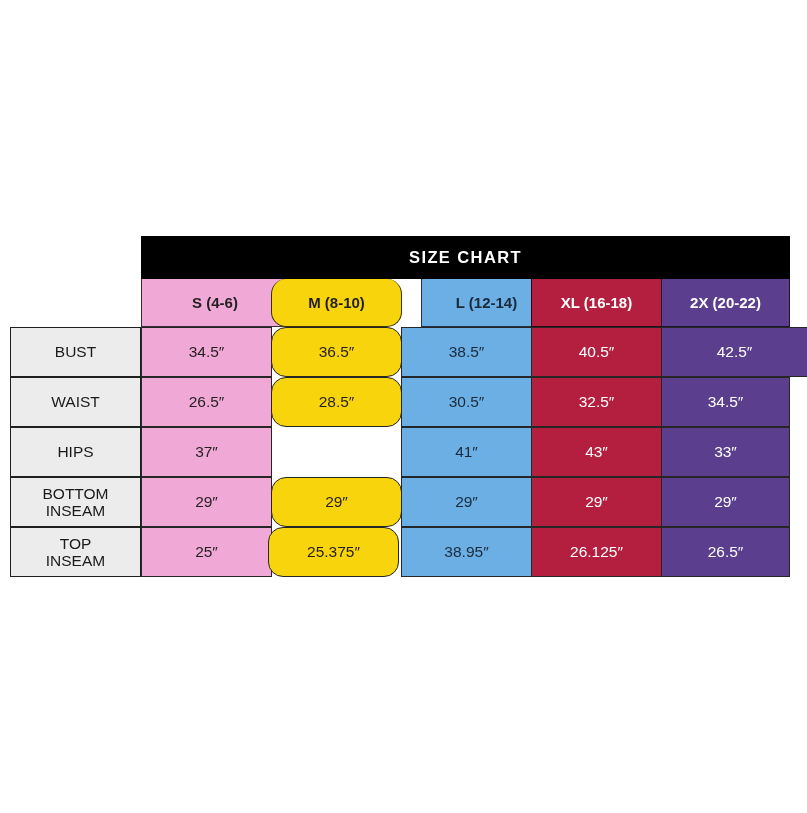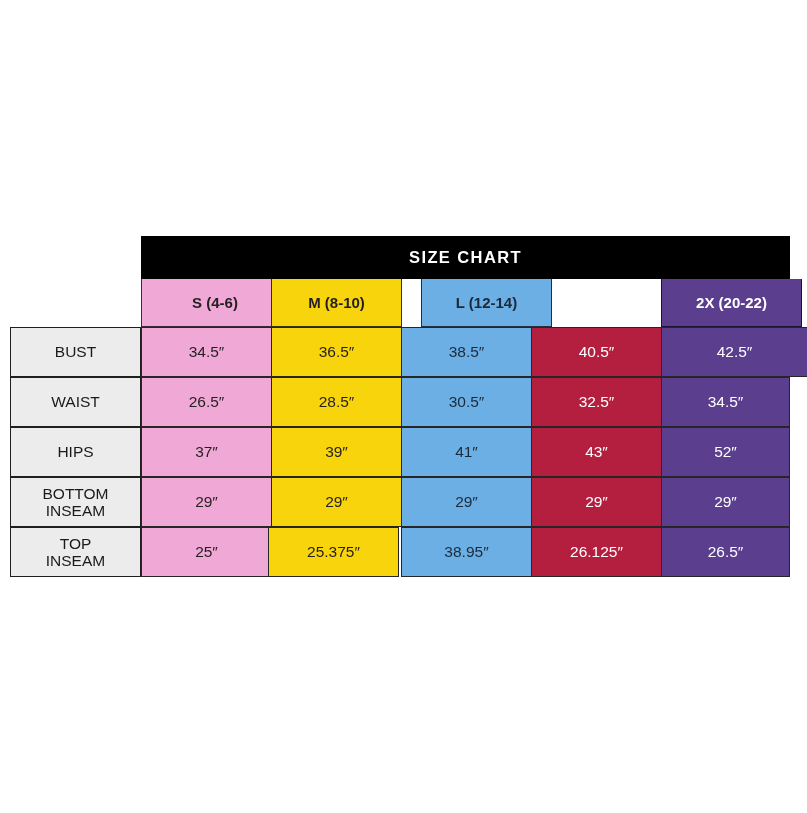--- a/index.html
+++ b/index.html
@@ -94,21 +94,21 @@
     font-size: 15.5px;
     line-height: 1.12;
     box-sizing: border-box;
     border: 1.6px solid #1f1f1f;
     height: 50px;
   }
   .row-label .lbl-inner { display: block; }
 
   
   .c-s  { background: #f0a8d6; color: #231f20; }
-  .c-m  { background: #f8d40c; color: #231f20; }
+  .c-m  { background: #f8d40c; color: #231f20; border-radius: 15px; }
   .c-l  { background: #6bafe4; color: #1b2a3a; }
   .c-xl { background: #b51f3f; color: #ffffff; }
   .c-2x { background: #5b3e8e; color: #ffffff; }
 
   .c-s.size-header  { border-color: #3a2b34; }
   .c-m.size-header  { border-color: #3a3208; }
   .c-l.size-header  { border-color: #22303d; margin-left: 20px; }
   .c-xl.size-header { border-color: #2a0a13; }
   .c-2x.size-header { border-color: #1d1430; }
 </style>
@@ -116,21 +116,22 @@
 <body>
 
 <div id="size-chart">
   <div class="chart-grid">
 
     <div class="title-bar">SIZE CHART</div>
 
     <div class="size-header c-s" style="left:131px; width:148px;">S (4-6)</div>
     <div class="size-header c-m" style="left:261px; width:131px;">M (8-10)</div>
     <div class="size-header c-l" style="left:391px; width:131px;">L (12-14)</div>
-    <div class="size-header c-2x" style="left:651px; width:141px;">2X (20-22)</div>
+    <div class="size-header c-xl" style="left:521px; width:131px;">XL (16-18)</div>
+    <div class="size-header c-2x" style="left:651px; width:129px;">2X (20-22)</div>
 
     <div class="row-label" style="top:91px;">
       <span class="lbl-inner">BUST</span>
     </div>
     <div class="data-cell c-s" style="left:131px; width:131px; top:91px;">34.5″</div>
     <div class="data-cell c-m" style="left:261px; width:131px; top:91px;">36.5″</div>
     <div class="data-cell c-l" style="left:391px; width:131px; top:91px;">38.5″</div>
     <div class="data-cell c-xl" style="left:521px; width:131px; top:91px;">40.5″</div>
     <div class="data-cell c-2x" style="left:651px; width:147px; top:91px;">42.5″</div>
 
@@ -140,24 +141,23 @@
     <div class="data-cell c-s" style="left:131px; width:131px; top:141px;">26.5″</div>
     <div class="data-cell c-m" style="left:261px; width:131px; top:141px;">28.5″</div>
     <div class="data-cell c-l" style="left:391px; width:131px; top:141px;">30.5″</div>
     <div class="data-cell c-xl" style="left:521px; width:131px; top:141px;">32.5″</div>
     <div class="data-cell c-2x" style="left:651px; width:129px; top:141px;">34.5″</div>
 
     <div class="row-label" style="top:191px;">
       <span class="lbl-inner">HIPS</span>
     </div>
     <div class="data-cell c-s" style="left:131px; width:131px; top:191px;">37″</div>
-    <div class="data-cell c-m" style="left:261px; width:131px; top:191px;">39″</div>
     <div class="data-cell c-l" style="left:391px; width:131px; top:191px;">41″</div>
     <div class="data-cell c-xl" style="left:521px; width:131px; top:191px;">43″</div>
-    <div class="data-cell c-2x" style="left:651px; width:129px; top:191px;">52″</div>
+    <div class="data-cell c-2x" style="left:651px; width:129px; top:191px;">33″</div>
 
     <div class="row-label" style="top:241px;">
       <div>
         <span class="lbl-inner">BOTTOM</span>
         <span class="lbl-inner">INSEAM</span>
       </div>
     </div>
     <div class="data-cell c-s" style="left:131px; width:131px; top:241px;">29″</div>
     <div class="data-cell c-m" style="left:261px; width:131px; top:241px;">29″</div>
     <div class="data-cell c-l" style="left:391px; width:131px; top:241px;">29″</div>

